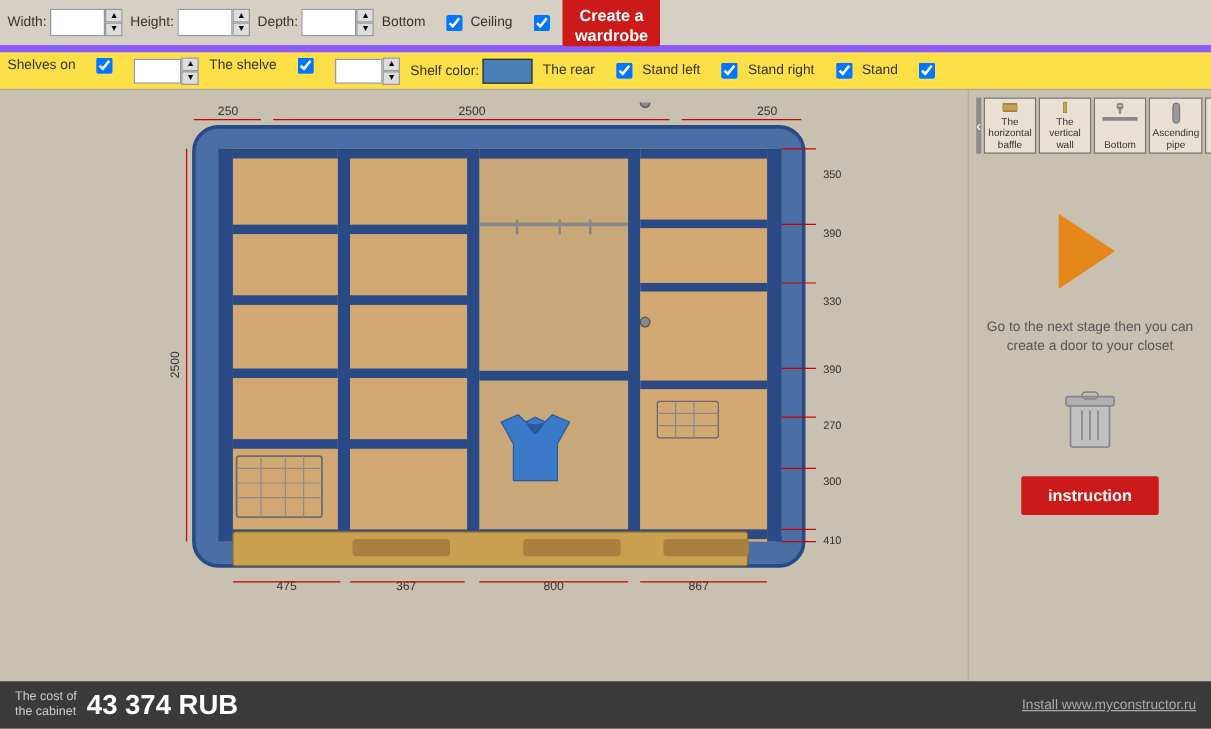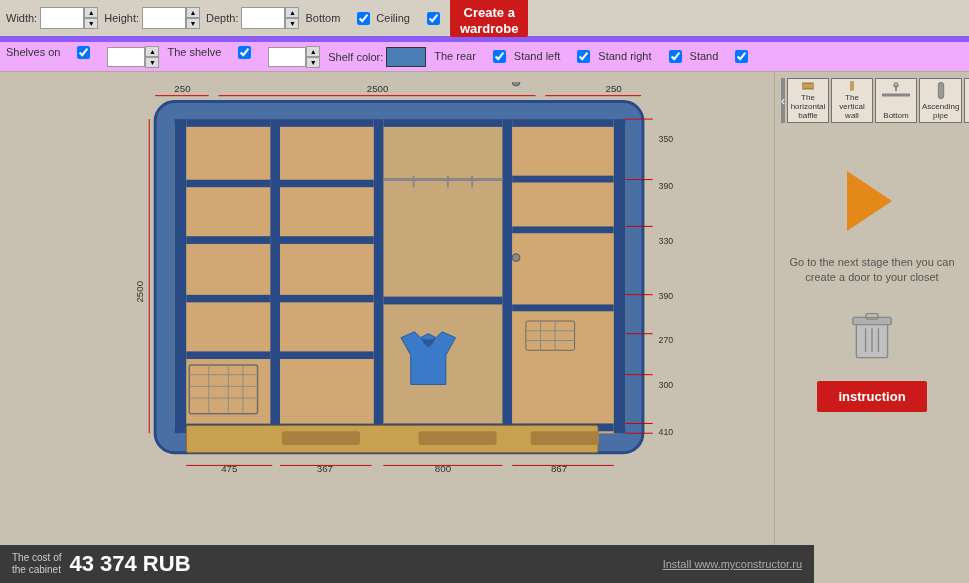--- a/index.html
+++ b/index.html
@@ -68,21 +68,21 @@
       border-radius: 2px;
       line-height: 1.2;
       height: 38px;
       margin-left: 4px;
     }
 
     
     #toolbar2 {
       display: flex;
       align-items: center;
-      background: #f0abfc;
+      background: #fde047;
       border-bottom: 1px solid #b0a898;
       padding: 3px 6px;
       height: 30px;
       gap: 8px;
     }
 
     
     #main {
       display: flex;
       height: calc(583px - 72px - 38px);
@@ -183,21 +183,21 @@
       border-radius: 2px;
       margin-top: 8px;
       width: 110px;
     }
 
     
     #bottom-bar {
       position: absolute;
       bottom: 0;
       left: 0;
-      width: 814px;
+      width: 969px;
       height: 38px;
       background: #3a3a3a;
       display: flex;
       align-items: center;
       justify-content: space-between;
       padding: 0 12px;
     }
     #cost-section {
       display: flex;
       align-items: center;

